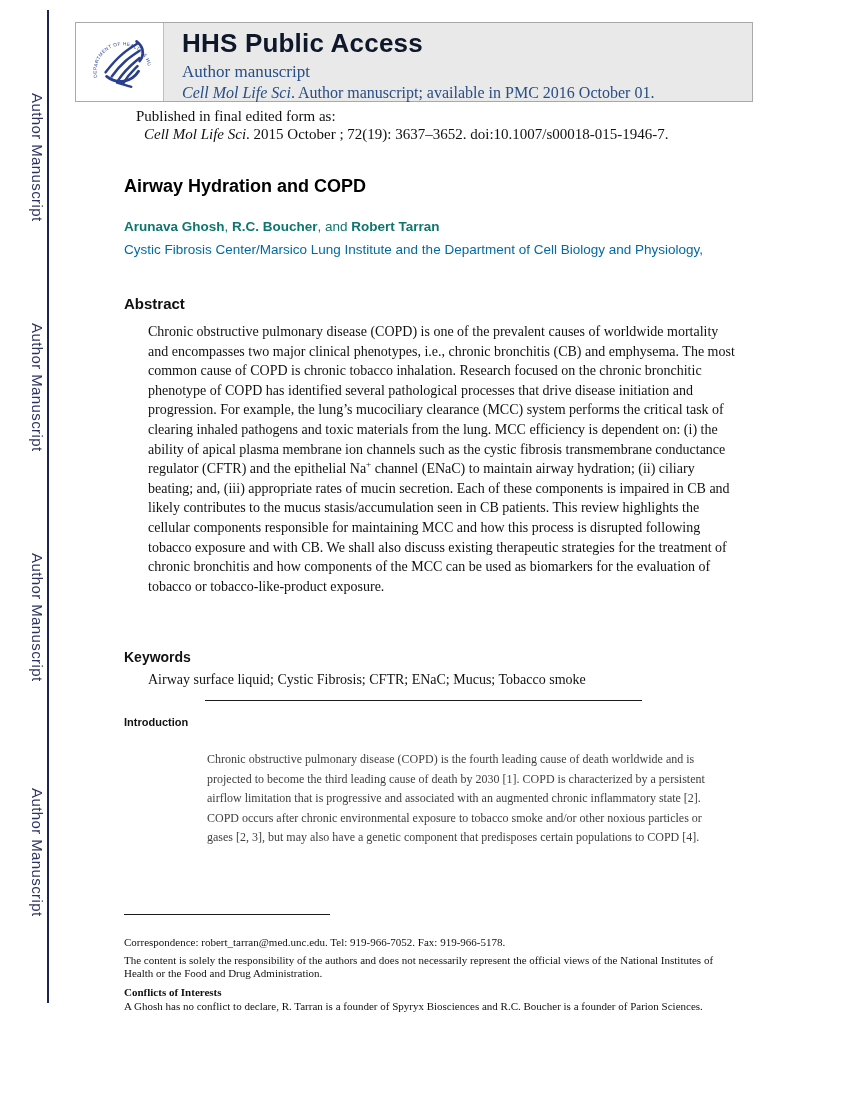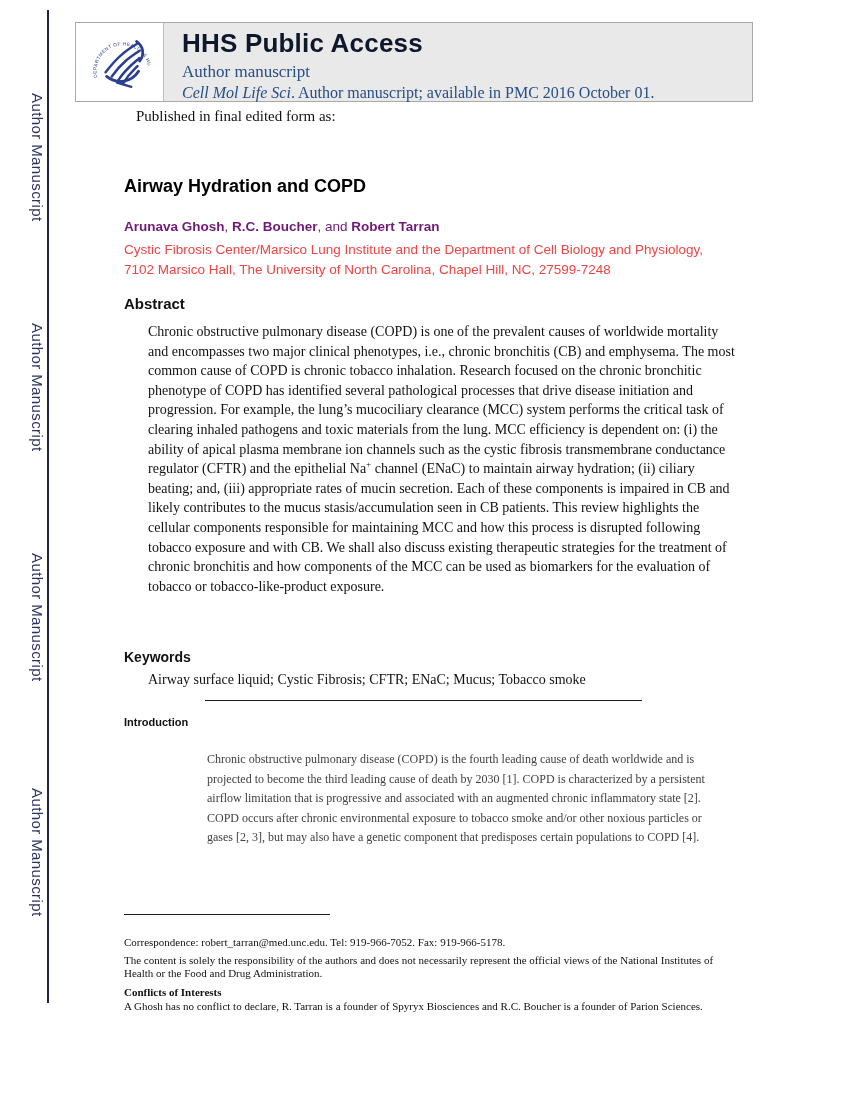--- a/index.html
+++ b/index.html
@@ -47,26 +47,26 @@
   
   .pubnote { position:absolute; left:124px; top:107px; font-size:15px; line-height:18px;margin-left:12px; }
   .pubnote .cite { margin-left:8px; }
   
   .art-title {
     position:absolute; left:124px; top:176px;
     font-family:"Liberation Sans", sans-serif; font-weight:bold; font-size:18px; color:#000;
   }
   .authors {
     position:absolute; left:124px; top:219px;
-    font-family:"Liberation Sans", sans-serif; font-size:13.5px; color:#701a75;
+    font-family:"Liberation Sans", sans-serif; font-size:13.5px; color:#0f766e;
   }
   .authors .nm { font-weight:bold; }
   .affil {
     position:absolute; left:124px; top:240px; width:640px;
-    font-family:"Liberation Sans", sans-serif; font-size:13.5px; line-height:19.5px; color:#ef4444;
+    font-family:"Liberation Sans", sans-serif; font-size:13.5px; line-height:19.5px; color:#0369a1;
   }
   
   .sec-h {
     position:absolute; font-family:"Liberation Sans", sans-serif; font-weight:bold; color:#111;
   }
   .h-abstract { left:124px; top:295px; font-size:15px; }
   .h-keywords { left:124px; top:649px; font-size:14px; }
   .h-intro    { left:124px; top:716px; font-size:11px; }
   .abstract-body {
     position:absolute; left:148px; top:322px; width:594px;
@@ -128,31 +128,33 @@
       <div class="band-title">HHS Public Access</div>
       <div class="band-sub">Author manuscript</div>
       <div class="band-journal">
         <span class="it">Cell Mol Life Sci</span><span>. Author manuscript; available in PMC 2016 October 01.</span>
       </div>
     </div>
   </div>
 
   <div class="pubnote">
     <div>Published in final edited form as:</div>
+    <div class="cite">
+      <span class="it">Cell Mol Life Sci</span><span>. 2015 October ; 72(19): 3637–3652. doi:10.1007/s00018-015-1946-7.</span>
+    </div>
   </div>
 
   <h1 class="art-title">Airway Hydration and COPD</h1>
 
   <div class="authors">
     <span class="nm">Arunava Ghosh</span><span>, </span><span class="nm">R.C. Boucher</span><span>, and </span><span class="nm">Robert Tarran</span>
   </div>
 
   <div class="affil">
     <span style="display:block">Cystic Fibrosis Center/Marsico Lung Institute and the Department of Cell Biology and Physiology,</span>
-    <span style="display:block">7102 Marsico Hall, The University of North Carolina, Chapel Hill, NC, 27599-7248</span>
   </div>
 
   <div class="sec-h h-abstract">Abstract</div>
   <div class="abstract-body">
     <span>Chronic obstructive pulmonary disease (COPD) is one of the prevalent causes of worldwide mortality and encompasses two major clinical phenotypes, i.e., chronic bronchitis (CB) and emphysema. The most common cause of COPD is chronic tobacco inhalation. Research focused on the chronic bronchitic phenotype of COPD has identified several pathological processes that drive disease initiation and progression. For example, the lung’s mucociliary clearance (MCC) system performs the critical task of clearing inhaled pathogens and toxic materials from the lung. MCC efficiency is dependent on: (i) the ability of apical plasma membrane ion channels such as the cystic fibrosis transmembrane conductance regulator (CFTR) and the epithelial Na</span><sup>+</sup><span> channel (ENaC) to maintain airway hydration; (ii) ciliary beating; and, (iii) appropriate rates of mucin secretion. Each of these components is impaired in CB and likely contributes to the mucus stasis/accumulation seen in CB patients. This review highlights the cellular components responsible for maintaining MCC and how this process is disrupted following tobacco exposure and with CB. We shall also discuss existing therapeutic strategies for the treatment of chronic bronchitis and how components of the MCC can be used as biomarkers for the evaluation of tobacco or tobacco-like-product exposure.</span>
   </div>
 
   <div class="sec-h h-keywords">Keywords</div>
   <div class="keywords-body">Airway surface liquid; Cystic Fibrosis; CFTR; ENaC; Mucus; Tobacco smoke</div>
   <div class="rule-keywords"></div>

